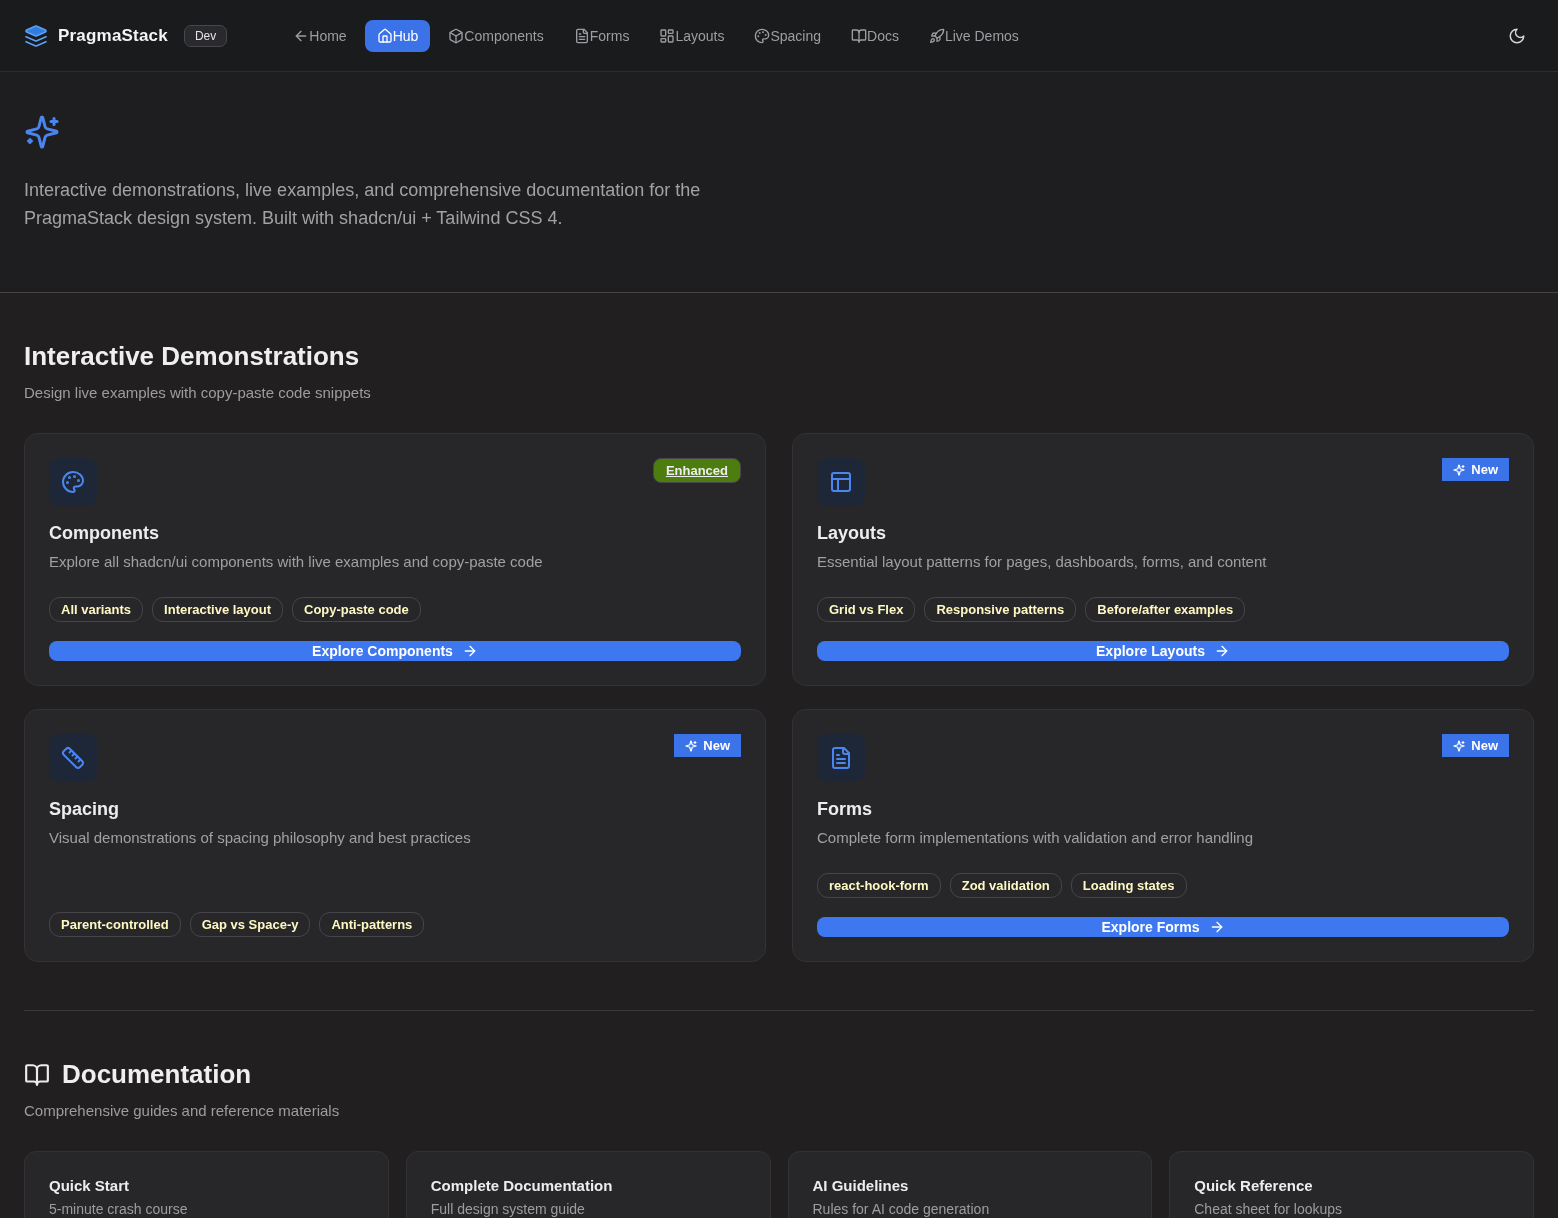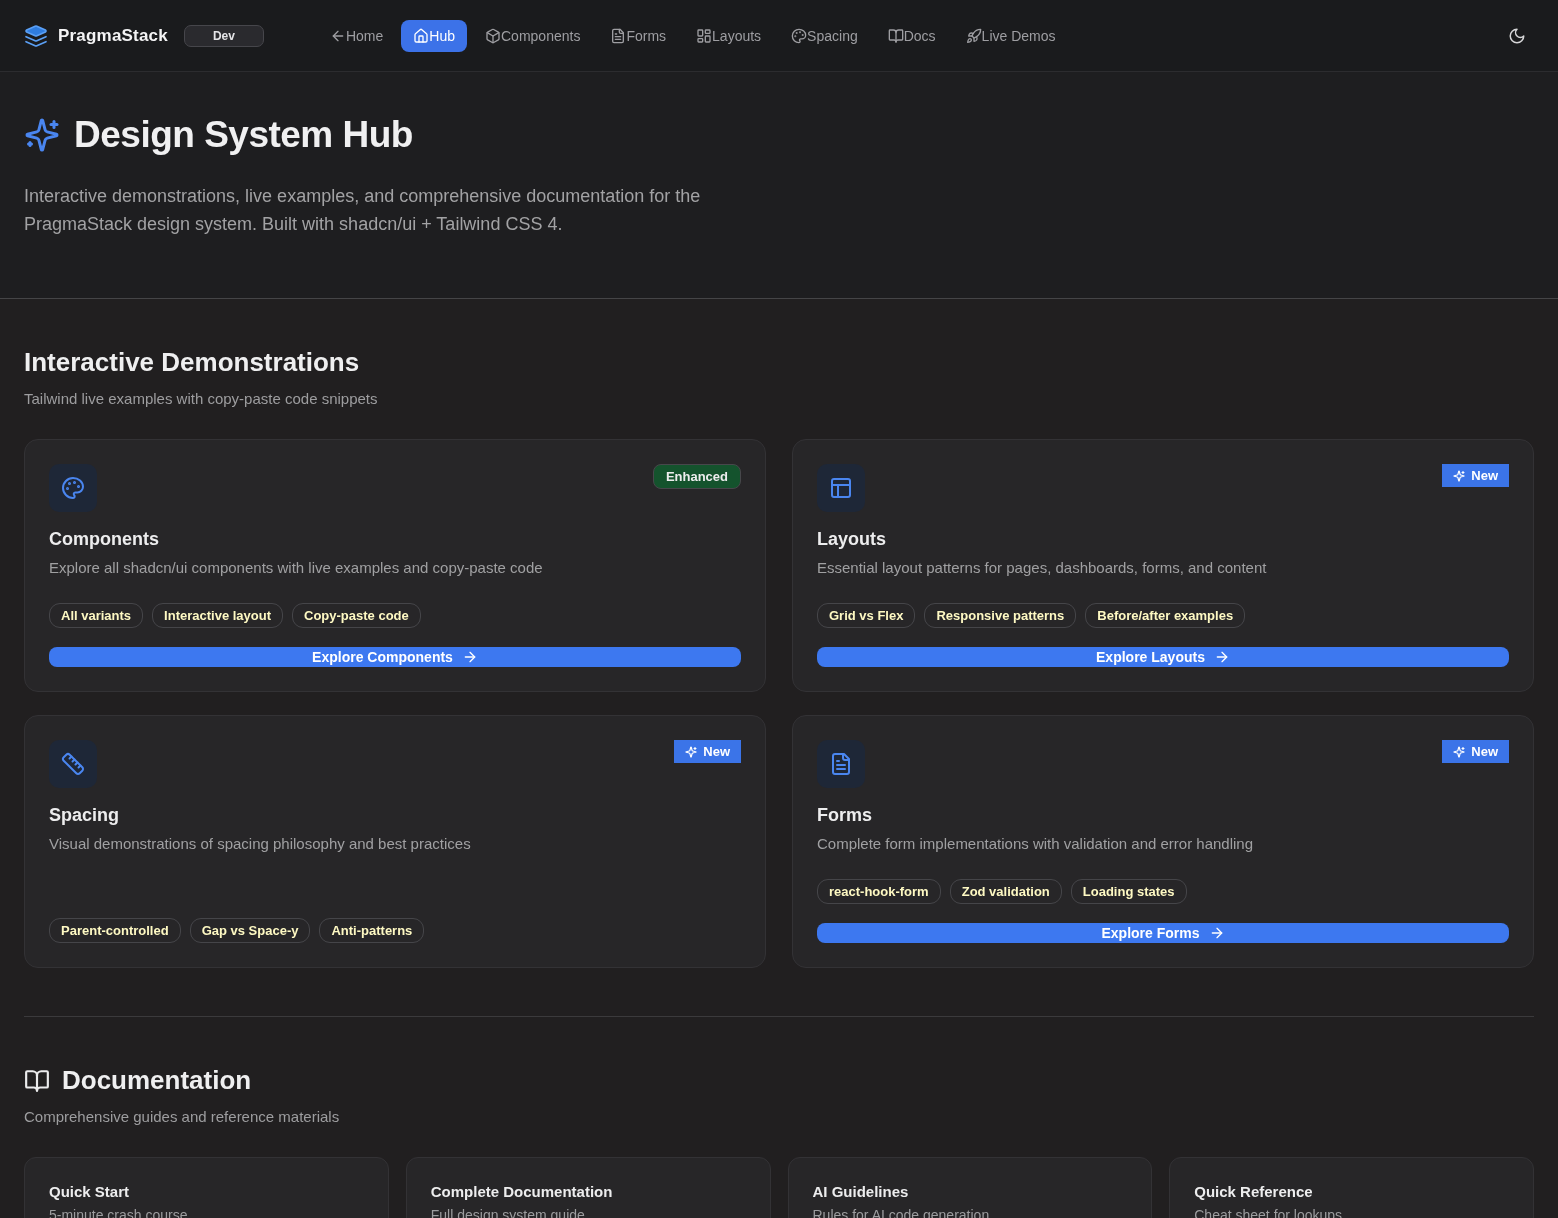--- a/index.html
+++ b/index.html
@@ -13,23 +13,23 @@
   svg { display:block; }
 
   
   .nav {
     height:72px; background:#1a1b1d; border-bottom:1px solid #2c2c2f;
     display:flex; align-items:center; padding:0 24px;
   }
   .brand { display:flex; align-items:center; gap:10px; }
   .brand-name { font-size:17px; font-weight:700; color:#f4f4f5; letter-spacing:.2px; }
   .dev-badge {
-    font-size:12px; font-weight:700; color:#e4e4e7;
+    font-size:12px; font-weight:400; color:#e4e4e7;
     border:1px solid #46464b; background:#2a2a2e;
-    border-radius:7px; padding:3px 28px; margin-left:6px;
+    border-radius:7px; padding:3px 10px; margin-left:6px;
   }
   .nav-menu { display:flex; align-items:center; gap:6px; margin-left:54px; }
   .nav-item {
     display:flex; align-items:center; 
     color:#9e9ea2; font-size:14px; font-weight:500;
     padding:8px 12px; border-radius:8px; cursor:pointer;
   }
   .nav-item.active { background:#3c72e8; color:#ffffff; }
   .nav-spacer { flex:1; }
   .theme-btn { color:#d6d6d8; padding:8px; border-radius:8px; cursor:pointer; }
@@ -54,22 +54,22 @@
     padding:24px; height:253px; display:flex; flex-direction:column; position:relative;
     cursor:pointer;
   }
   .card-top { display:flex; justify-content:space-between; align-items:flex-start; }
   .icon-tile {
     width:48px; height:48px; border-radius:10px; background:#1e2737;
     display:flex; align-items:center; justify-content:center; color:#4a86f0;
   }
   .badge-outline {
     font-size:13px; font-weight:700; color:#ededee;
-    border:1px solid #47474b; background:#14532d;
-    border-radius:8px; padding:4px 12px;
+    border:1px solid #47474b; background:#4d7c0f;
+    border-radius:8px; padding:4px 12px;text-decoration:underline;
   }
   .badge-new {
     display:flex; align-items:center; gap:6px;
     font-size:13px; font-weight:700; color:#ffffff;
     background:#3b74e8; border-radius:0; padding:4px 11px;
   }
   .card-title { margin-top:17px; font-size:18px; font-weight:700; color:#ededee; }
   .card-desc { margin-top:9px; font-size:15px; color:#a0a0a2; }
   .tag-row { margin-top:auto; display:flex; gap:9px; }
   .tag {
@@ -209,30 +209,29 @@
   <div class="hero-title-row">
     <span>
       <svg width="36" height="36" viewBox="0 0 24 24" fill="none" stroke="#4a86f0" stroke-width="2" stroke-linecap="round" stroke-linejoin="round">
           <path d="M9.94 15.5A2 2 0 0 0 8.5 14.06l-6.14-1.58a.5.5 0 0 1 0-.96L8.5 9.94A2 2 0 0 0 9.94 8.5l1.58-6.14a.5.5 0 0 1 .96 0l1.58 6.14a2 2 0 0 0 1.44 1.44l6.14 1.58a.5.5 0 0 1 0 .96l-6.14 1.58a2 2 0 0 0-1.44 1.44l-1.58 6.14a.5.5 0 0 1-.96 0z"></path>
           <path d="M20 3v4"></path>
           <path d="M22 5h-4"></path>
           <path d="M4 17v2"></path>
           <path d="M5 18H3"></path>
         </svg>
     </span>
-    <h1 class="hero-title">Design System Hub</h1>
   </div>
   <p class="hero-sub">Interactive demonstrations, live examples, and comprehensive documentation for the PragmaStack design system. Built with shadcn/ui + Tailwind CSS 4.</p>
 </header>
 
 <main class="main">
 
   <div class="section-head">
     <h2 class="section-title">Interactive Demonstrations</h2>
-    <p class="section-sub">Tailwind live examples with copy-paste code snippets</p>
+    <p class="section-sub">Design live examples with copy-paste code snippets</p>
   </div>
 
   <div class="demo-grid">
 
     <section class="card">
       <div class="card-top">
         <div class="icon-tile">
           <svg width="24" height="24" viewBox="0 0 24 24" fill="none" stroke="currentColor" stroke-width="2" stroke-linecap="round" stroke-linejoin="round">
               <circle cx="13.5" cy="6.5" r=".5" fill="currentColor"></circle>
               <circle cx="17.5" cy="10.5" r=".5" fill="currentColor"></circle>

